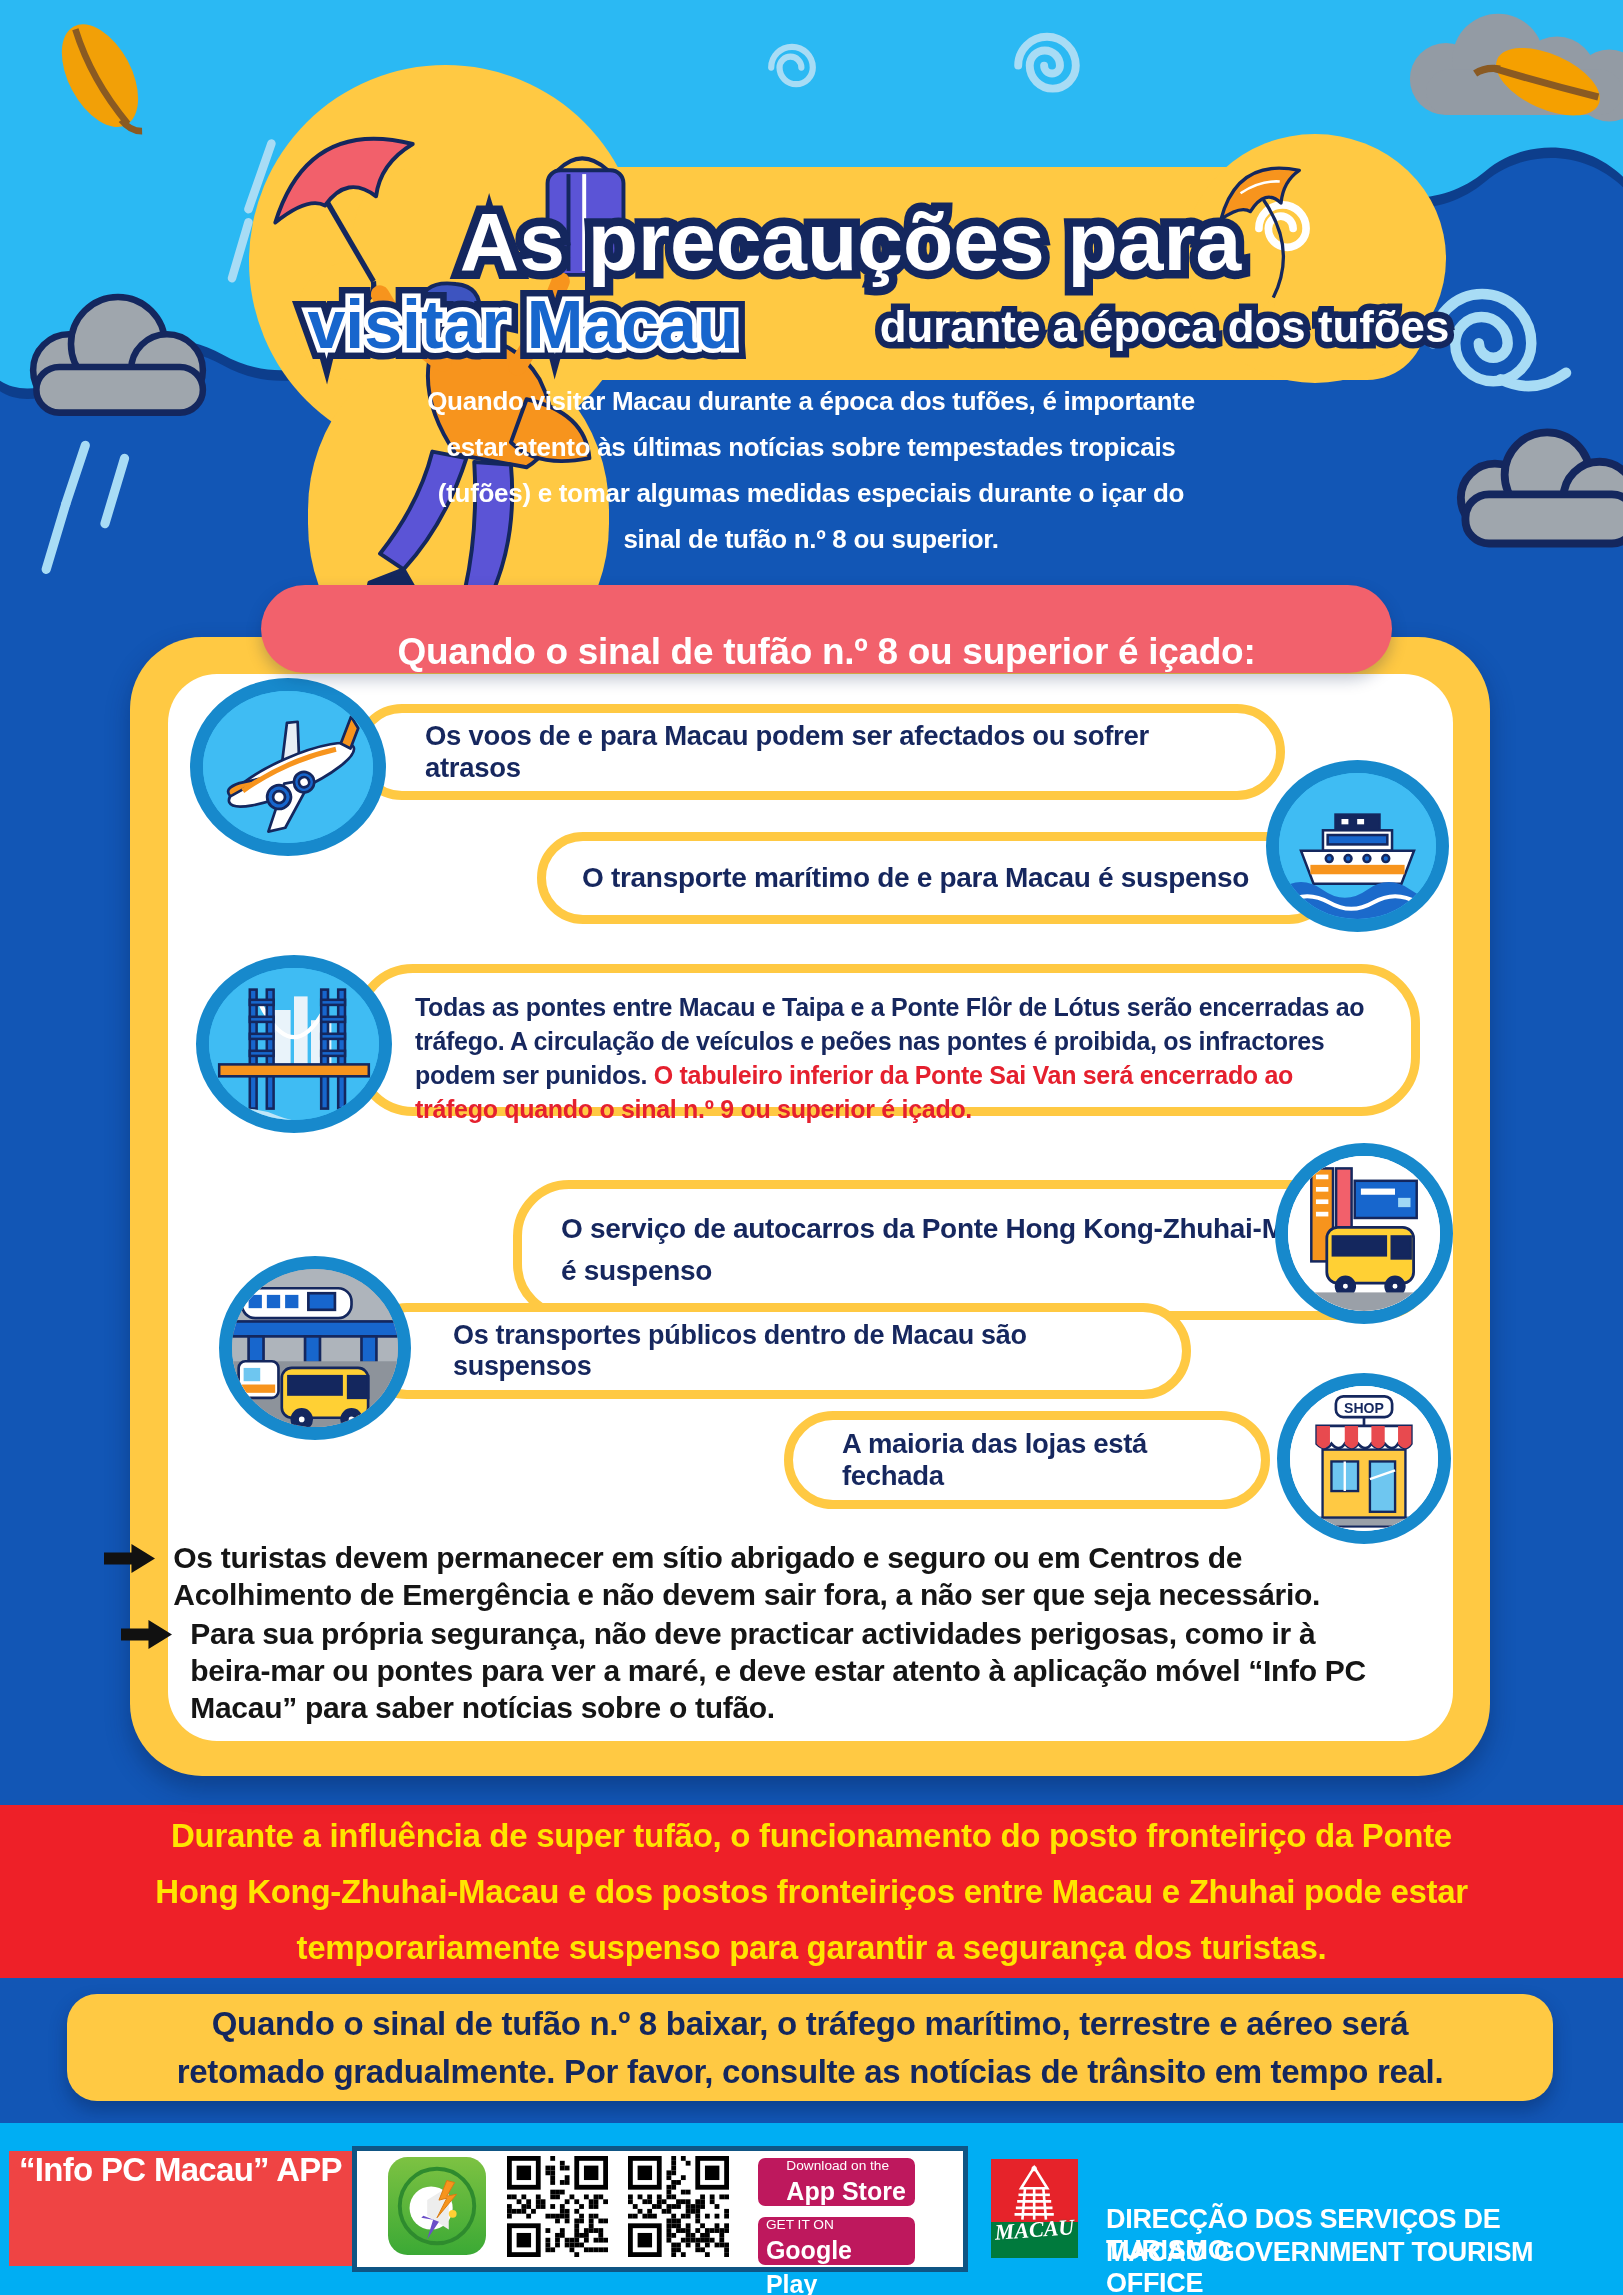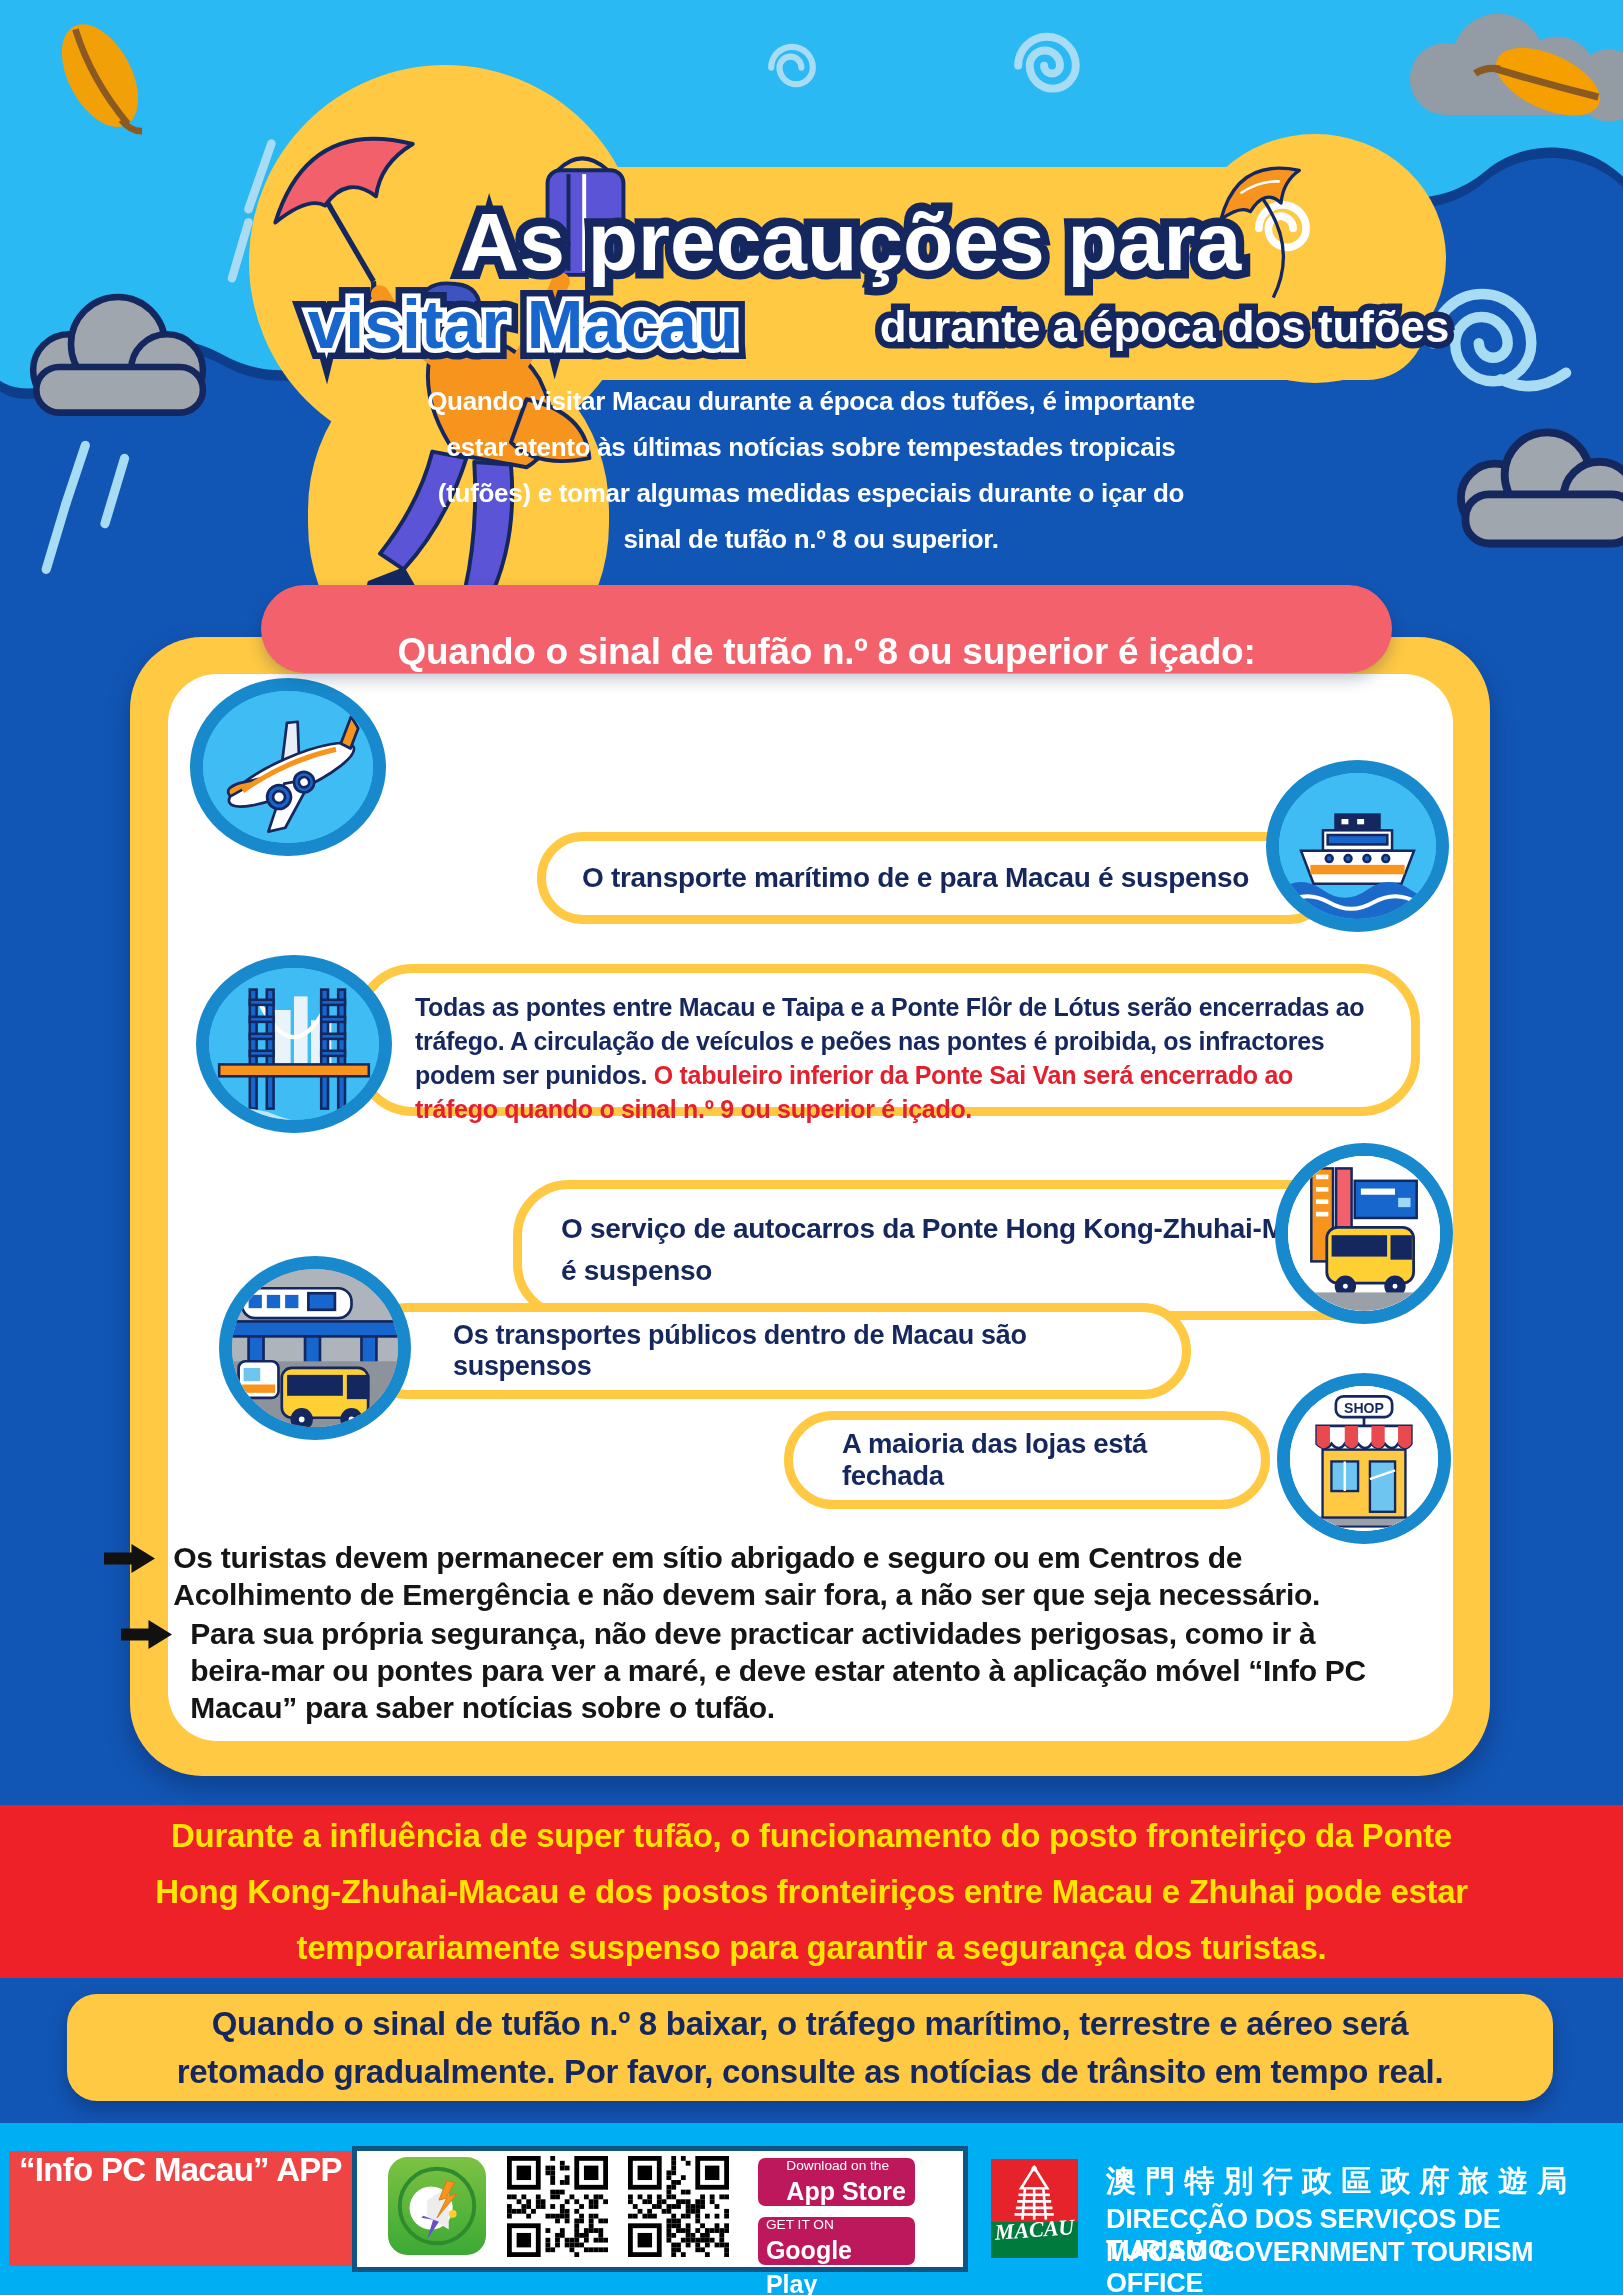--- a/index.html
+++ b/index.html
@@ -153,20 +153,23 @@
 
   <div class="abs" style="left:261px;top:585px;width:1131px;height:88px;background:#F2616C;border-radius:44px;
               display:flex;align-items:flex-end;justify-content:center;z-index:5;box-shadow:0 6.5px 14.4px rgba(10,30,80,.25);">
     <span style="color:#fff;font-weight:bold;font-size:37px;letter-spacing:-0.3px;">Quando o sinal de tufão n.º 8 ou superior é içado:</span>
   </div>
 
   <div class="abs" style="left:130px;top:637px;width:1360px;height:1139px;background:#FFC943;border-radius:72px;
               box-shadow:0 11.8px 23px rgba(5,25,70,.35);z-index:2;"></div>
   <div class="abs" style="left:168px;top:674px;width:1285px;height:1067px;background:#fff;border-radius:49px;z-index:2;"></div>
 
+  <div class="pill" style="left:354px;top:704px;width:931px;height:96px;border-radius:48px;padding:0 26px 0 62px;">
+    <span style="font-size:27.5px;letter-spacing:-0.3px;">Os voos de e para Macau podem ser afectados ou sofrer atrasos</span>
+  </div>
   <div class="oval" style="left:190px;top:678px;width:196px;height:178px;">
     <svg viewBox="0 0 100 100" preserveAspectRatio="xMidYMid slice">
       <rect width="100" height="100" fill="#3FBCF3"></rect>
       <g transform="rotate(-24 50 50)" stroke="#14275E" stroke-width="1.6" stroke-linejoin="round">
         <polygon points="48,46 60,26 66,28 58,48" fill="#E8EEF5"></polygon>
         <ellipse cx="50" cy="55" rx="40" ry="10" fill="#fff"></ellipse>
         <path d="M12,52 Q10,46 20,47 L34,50 Z" fill="#F7941D"></path>
         <polygon points="84,50 96,38 97,46 88,55" fill="#F7941D"></polygon>
         <polygon points="44,58 24,80 34,82 60,62" fill="#fff"></polygon>
         <circle cx="38" cy="64" r="7" fill="#1766CD"></circle>
@@ -668,18 +671,17 @@
         <line x1="36" y1="80" x2="96" y2="80"></line>
         <line x1="52" y1="40" x2="48" y2="88"></line>
         <line x1="80" y1="40" x2="84" y2="88"></line>
         <line x1="66" y1="40" x2="66" y2="88"></line>
       </g>
       <circle cx="66" cy="10" r="4" fill="#fff"></circle>
     </svg>
     <div class="abs" style="left:0;top:58px;width:87px;text-align:center;color:#fff;font-family:'Liberation Serif',serif;
                 font-style:italic;font-weight:bold;font-size:22px;transform:rotate(-4deg);text-shadow:0 0 1.3px #007A3D;">MACAU</div>
   </div>
-  <div class="abs" style="left:1106px;top:2161px;width:497px;color:#fff;font-weight:bold;font-size:30px;letter-spacing:9.2px;z-index:7;">澳門特別行政區政府旅遊局</div>
   <div class="abs" style="left:1106px;top:2204px;width:510px;color:#fff;font-weight:bold;font-size:27px;letter-spacing:-0.3px;z-index:7;">DIRECÇÃO DOS SERVIÇOS DE TURISMO</div>
   <div class="abs" style="left:1106px;top:2237px;width:510px;color:#fff;font-weight:bold;font-size:27px;letter-spacing:-0.3px;z-index:7;">MACAO GOVERNMENT TOURISM OFFICE</div>
 
 </div>
 
 
 </body></html>

